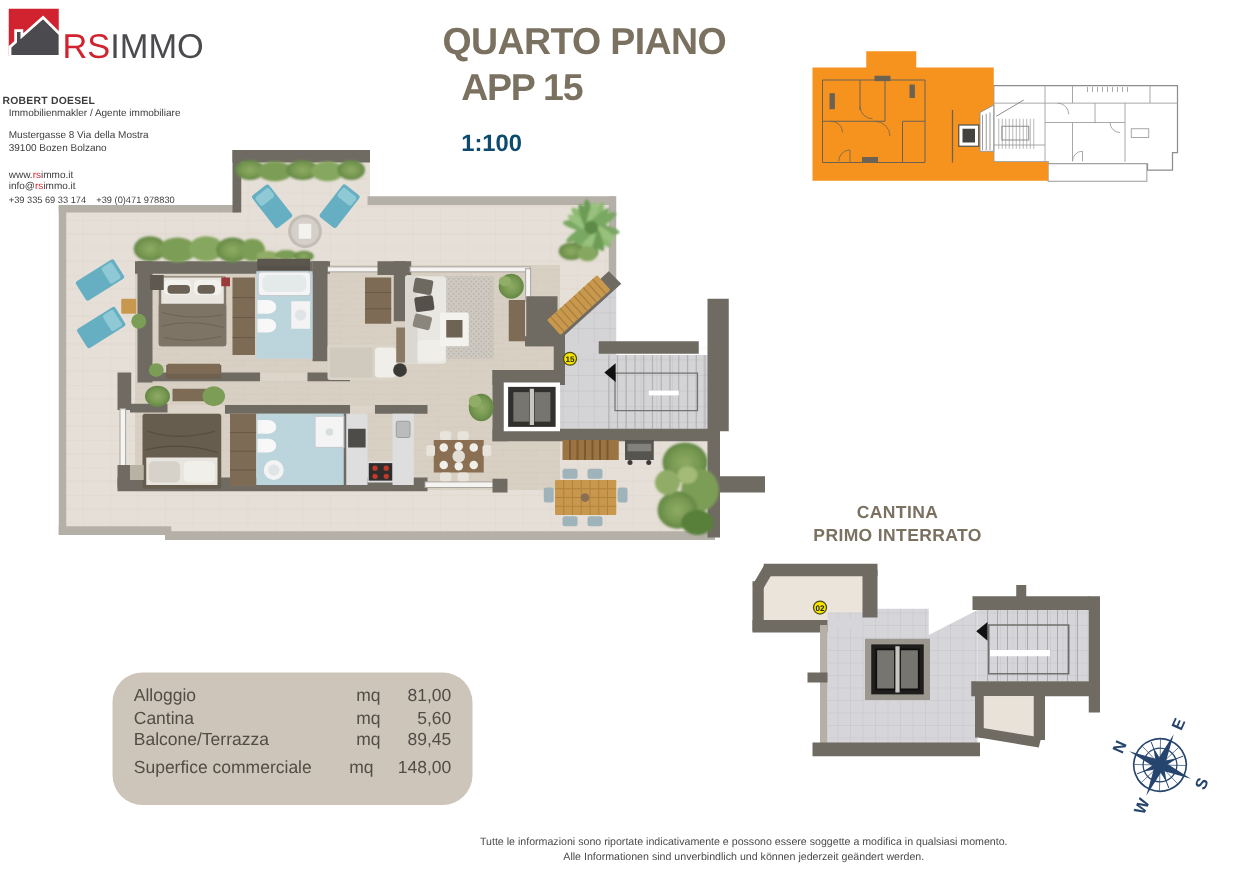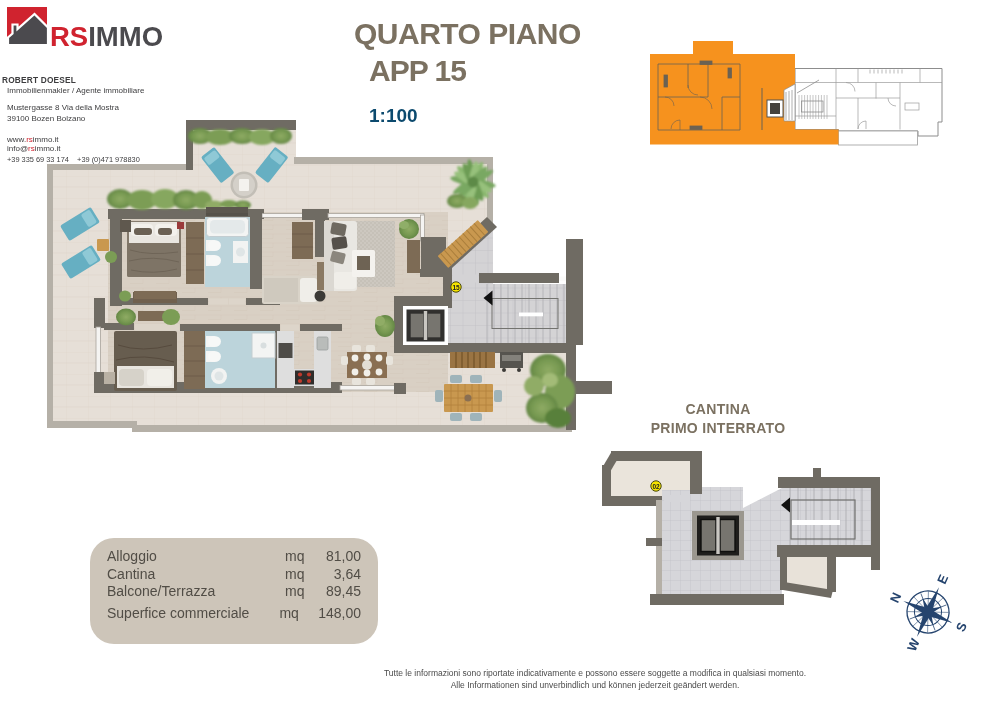--- a/index.html
+++ b/index.html
@@ -9,21 +9,21 @@
 </style>
 </head>
 <body>
 <div id="page">
 
 <svg class="abs" style="left:6px;top:6px" width="44" height="42" viewBox="0 0 44 42">
   <rect x="1" y="1" width="40" height="38" fill="#d0232f"></rect>
   <polygon points="2,39 2,31.5 6.5,27.5 6.5,18.5 11.5,18.5 11.5,23 28.5,8 42,21.5 42,39" fill="#4b4a4e" stroke="#ffffff" stroke-width="2.2" stroke-linejoin="miter"></polygon>
 </svg>
 
-<div class="abs" style="left:50px;top:21px;font-size:27.5px;font-weight:bold;letter-spacing:0px;color:#4b4a4e"><span style="color:#d0232f">RS</span>IMMO</div>
+<div class="abs" style="left:50px;top:21px;font-size:27.5px;font-weight:normal;letter-spacing:0px;color:#4b4a4e"><span style="color:#d0232f">RS</span>IMMO</div>
 
 <div class="abs" style="left:2px;top:75px;font-size:8.3px;font-weight:bold;letter-spacing:0.2px;color:#3c3c3e">ROBERT DOESEL</div>
 
 <div class="abs" style="left:7px;top:85.5px;font-size:8px;color:#3c3c3e">Immobilienmakler / Agente immobiliare</div>
 
 <div class="abs" style="left:7px;top:103px;font-size:8px;color:#3c3c3e">Mustergasse 8 Via della Mostra</div>
 
 <div class="abs" style="left:7px;top:113.5px;font-size:8px;color:#3c3c3e">39100 Bozen Bolzano</div>
 
 <div class="abs" style="left:7px;top:134.5px;font-size:8px;color:#3c3c3e">www.<span style="color:#d0232f">rs</span>immo.it</div>
@@ -45,21 +45,21 @@
 
     <div style="display:flex;line-height:17.5px">
           <span style="width:178px">Alloggio</span>
           <span style="width:40px">mq</span>
           <span style="flex:1;text-align:right">81,00</span>
         </div>
 
     <div style="display:flex;line-height:17.5px">
           <span style="width:178px">Cantina</span>
           <span style="width:40px">mq</span>
-          <span style="flex:1;text-align:right">3,64</span>
+          <span style="flex:1;text-align:right">5,60</span>
         </div>
 
     <div style="display:flex;line-height:17.5px">
           <span style="width:178px">Balcone/Terrazza</span>
           <span style="width:40px">mq</span>
           <span style="flex:1;text-align:right">89,45</span>
         </div>
 
     <div style="display:flex;line-height:17.5px;margin-top:4px">
           <span style="width:178px">Superfice commerciale</span>

